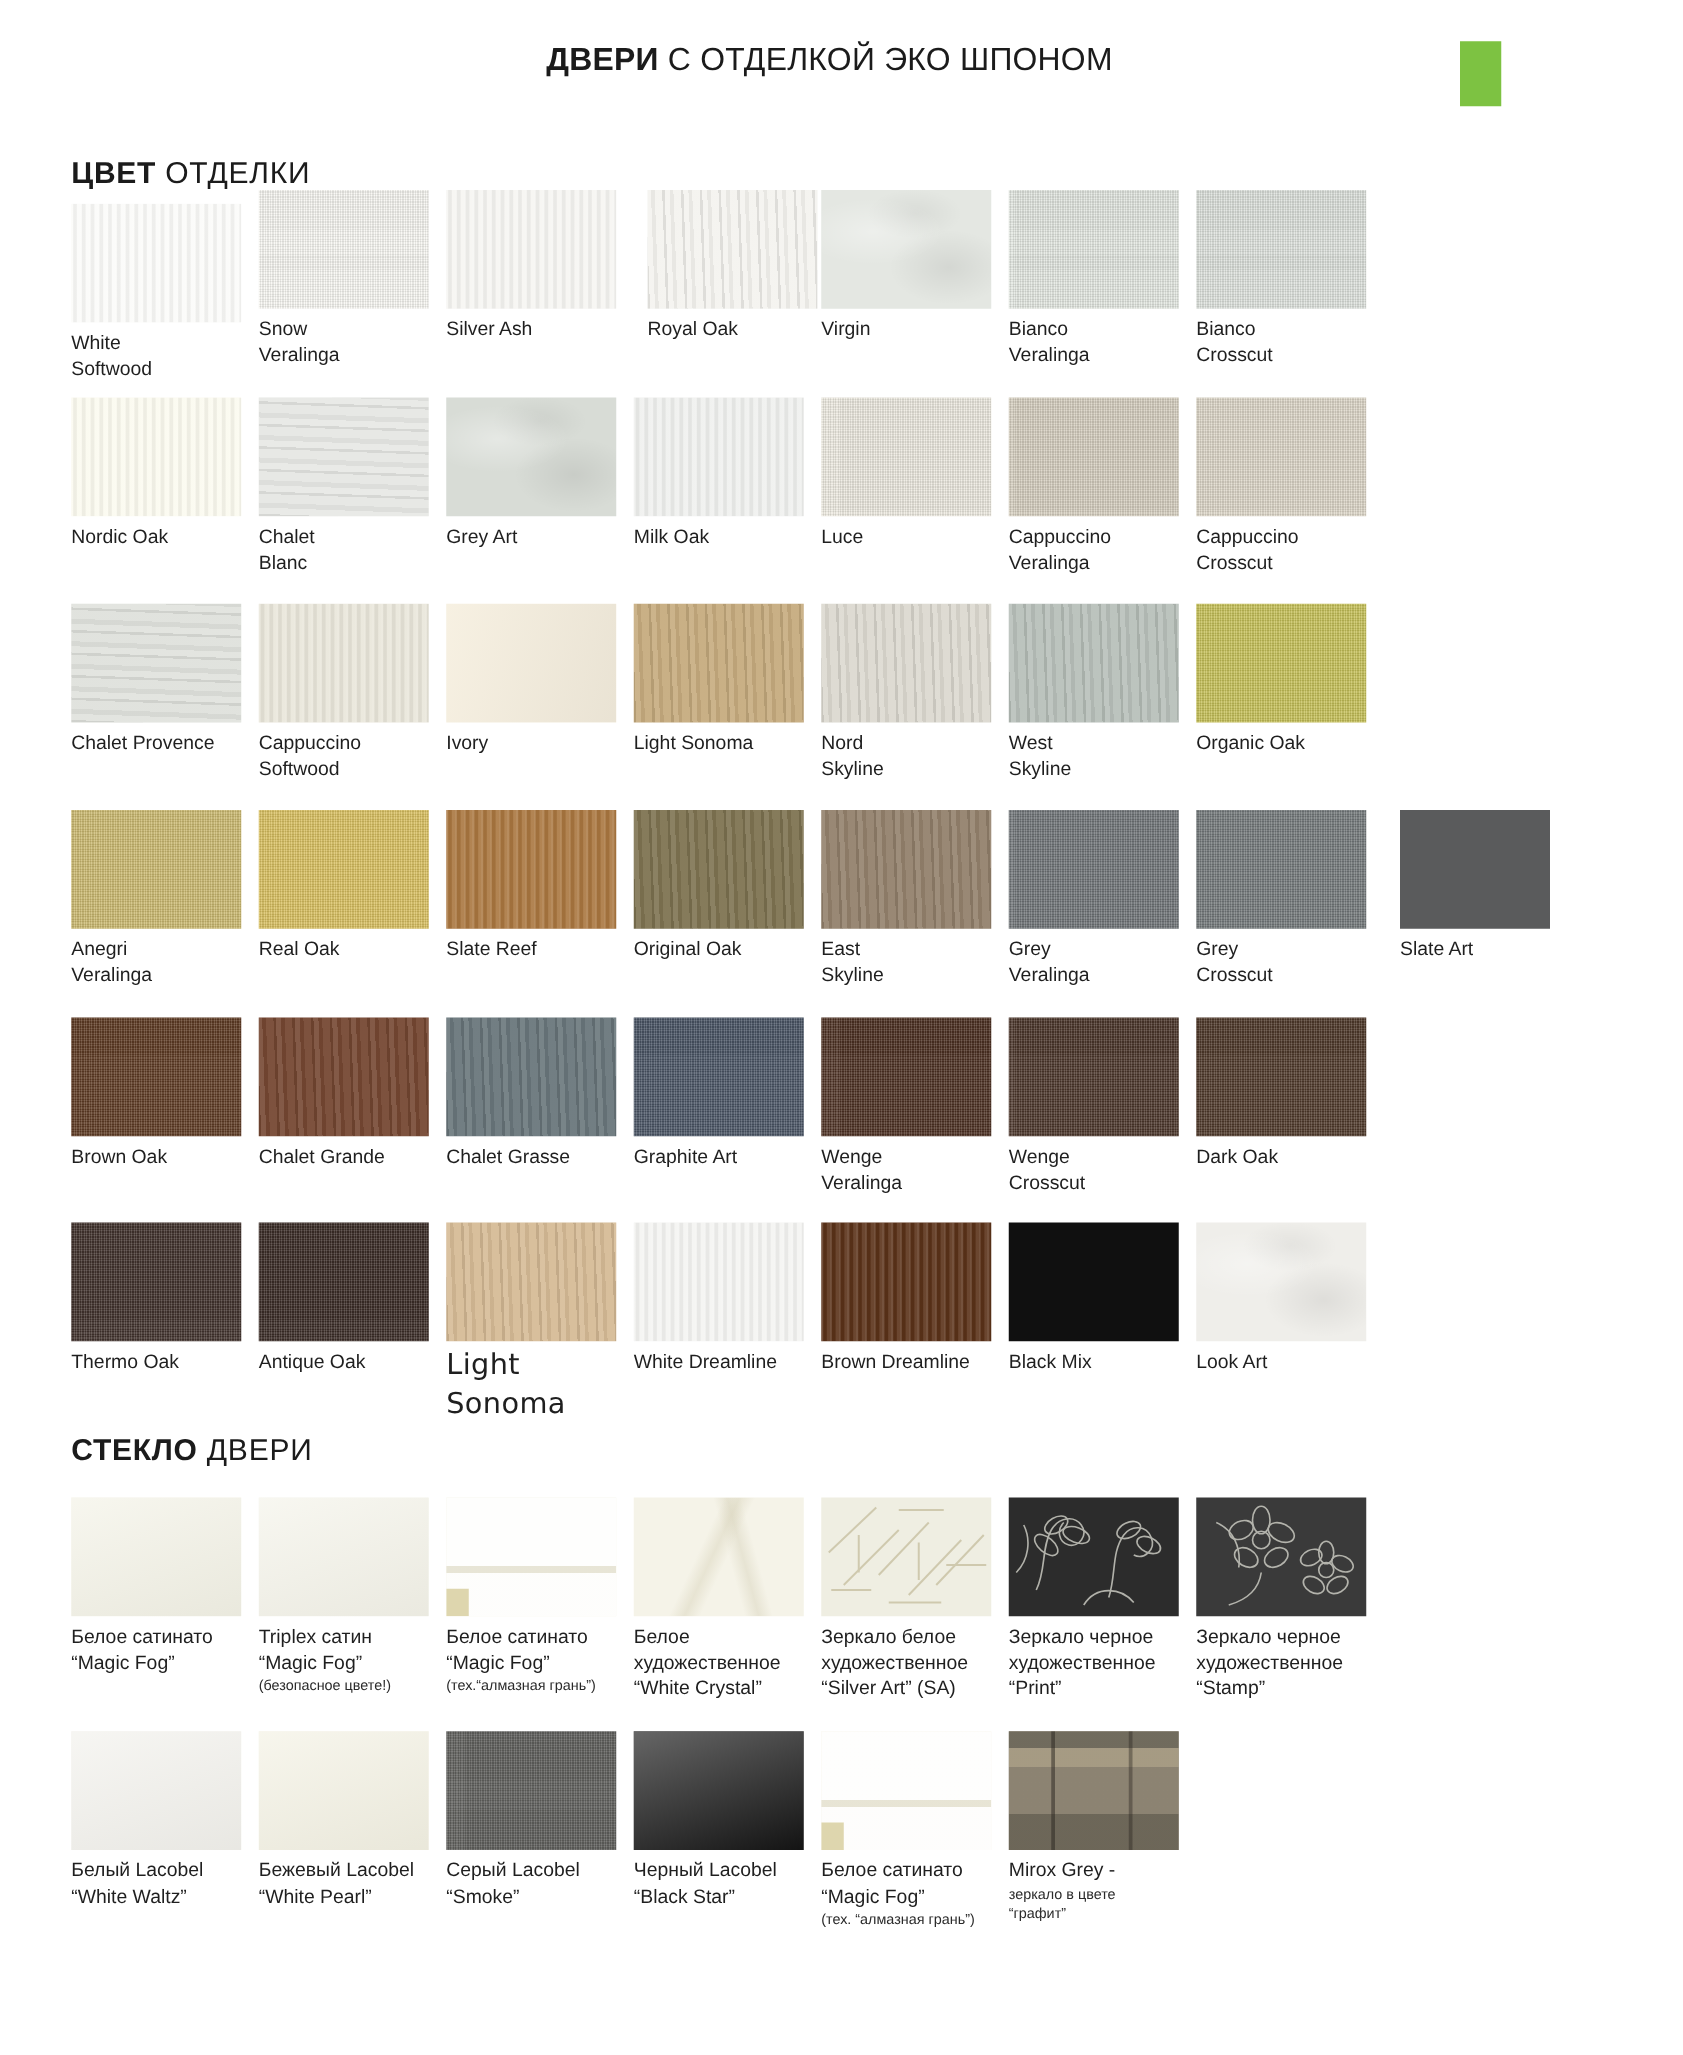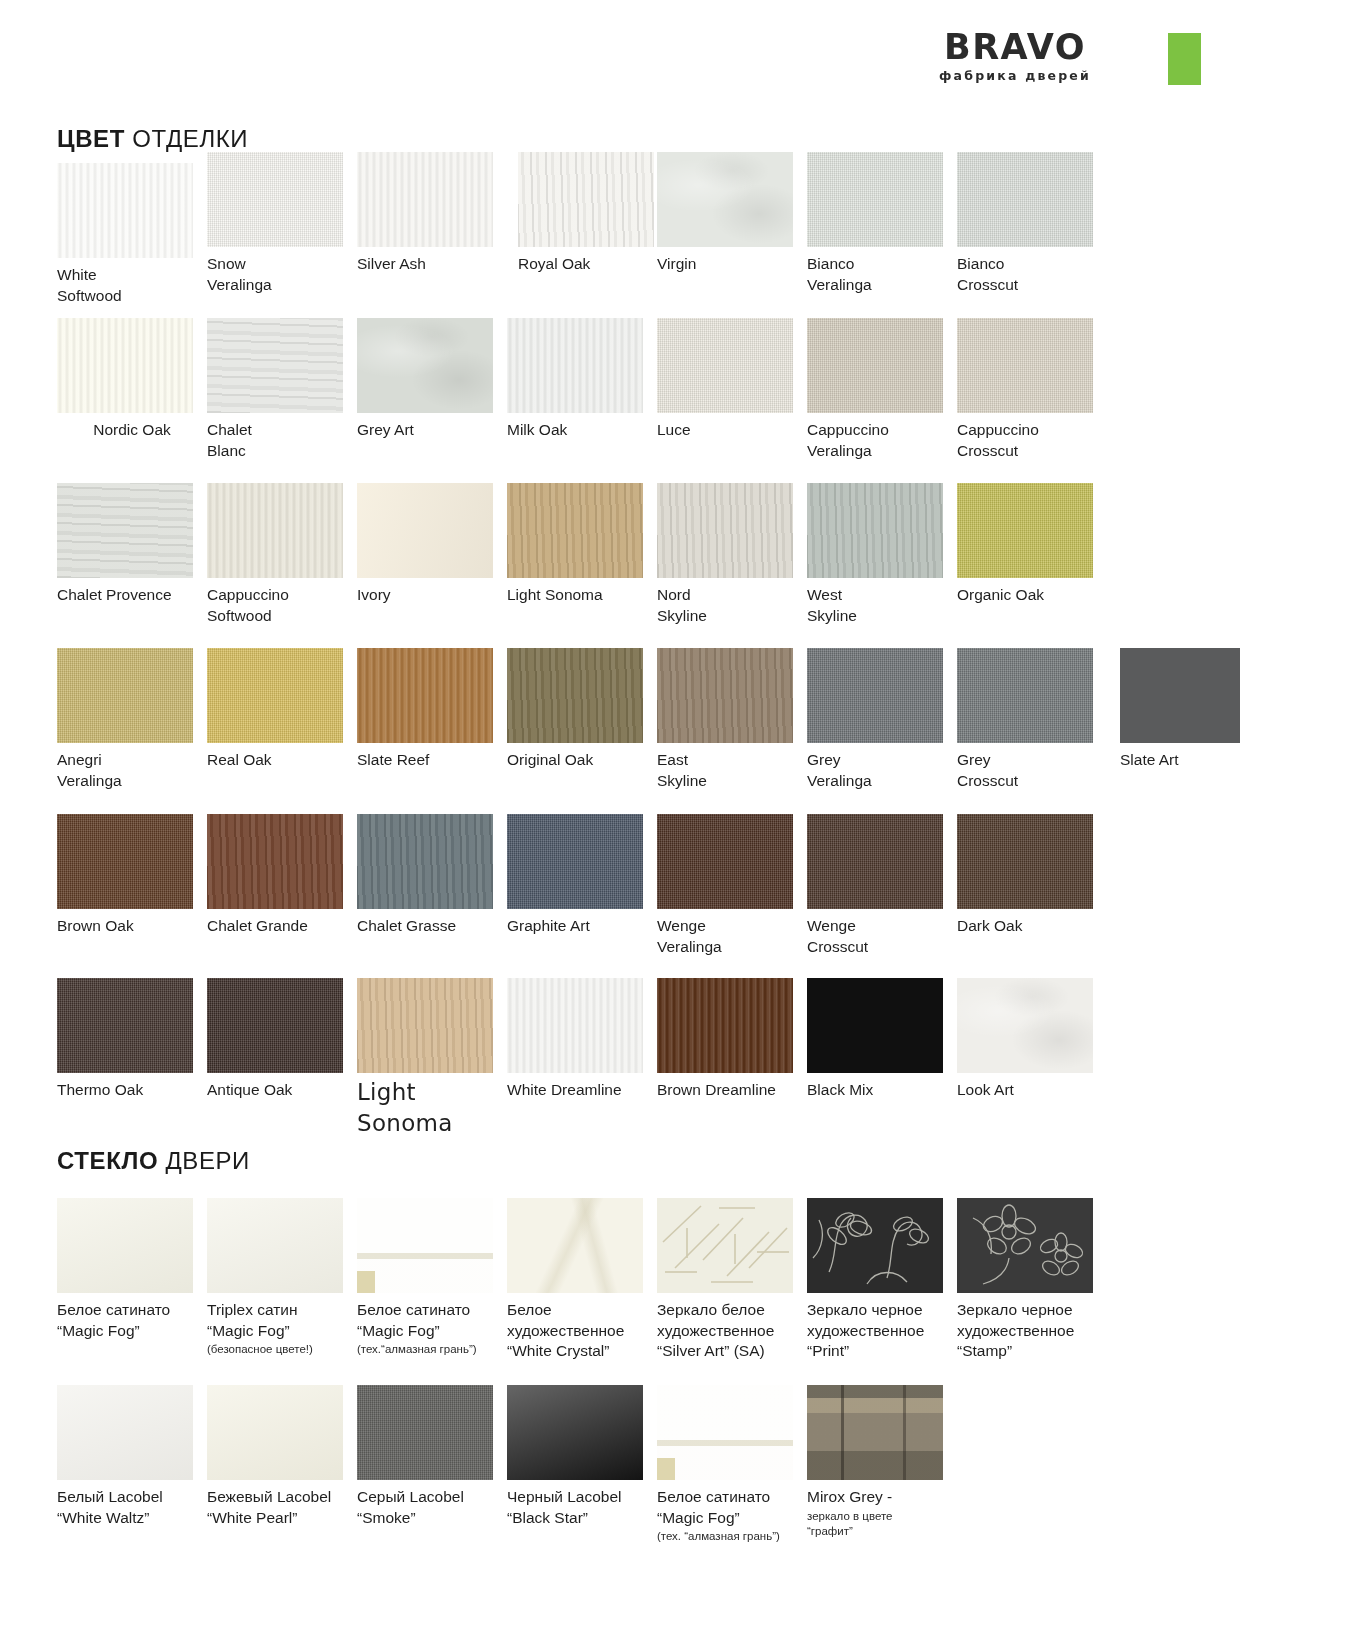--- a/index.html
+++ b/index.html
@@ -142,23 +142,22 @@
   .tex-smooth::after { content:""; position:absolute; inset:0;
     background: linear-gradient(105deg, rgba(255,255,255,0.10), rgba(0,0,0,0.05)); }
   .tex-flat::after { content:""; position:absolute; inset:0; background:none; }
 
   .glass-swatch { width: 136px; height: 95px; position: relative; overflow: hidden; }
 </style>
 </head>
 <body>
 
 <div class="header">
-  <div class="brand">
-    <div class="brand-name">BRAVO</div>
-    <div class="brand-sub">фабрика дверей</div>
+  <div class="header-title">
+    <span class="strong">ДВЕРИ</span><span class="light"> С ОТДЕЛКОЙ ЭКО ШПОНОМ</span>
   </div>
   <div class="brand-mark" id="brand-mark" style="background: rgb(125, 194, 66);"></div>
 </div>
 
 <div class="section-heading" id="heading-finish">
   <span class="strong">ЦВЕТ</span><span class="light"> ОТДЕЛКИ</span>
 </div>
 
 <div class="section-heading" id="heading-glass">
   <span class="strong">СТЕКЛО</span><span class="light"> ДВЕРИ</span>
@@ -190,21 +189,21 @@
     <div class="cell" style="left: 807px; top: 152px;">
       <div class="swatch tex-linen" style="background-color: rgb(226, 230, 224);"></div>
       <div class="label">Bianco
 Veralinga</div>
     </div>
     <div class="cell" style="left: 957px; top: 152px;">
       <div class="swatch tex-linen" style="background-color: rgb(221, 225, 220);"></div>
       <div class="label">Bianco
 Crosscut</div>
     </div>
-    <div class="cell" style="left: 57px; top: 318px; text-align: center;">
+    <div class="cell" style="left: 57px; top: 318px;">
       <div class="swatch tex-vgrain" style="background-color: rgb(251, 250, 239);"></div>
       <div class="label">Nordic Oak</div>
     </div>
     <div class="cell" style="left: 207px; top: 318px;">
       <div class="swatch tex-hgrain" style="background-color: rgb(230, 231, 228);"></div>
       <div class="label">Chalet
 Blanc</div>
     </div>
     <div class="cell" style="left: 357px; top: 318px;">
       <div class="swatch tex-plaster" style="background-color: rgb(216, 220, 214);"></div>

